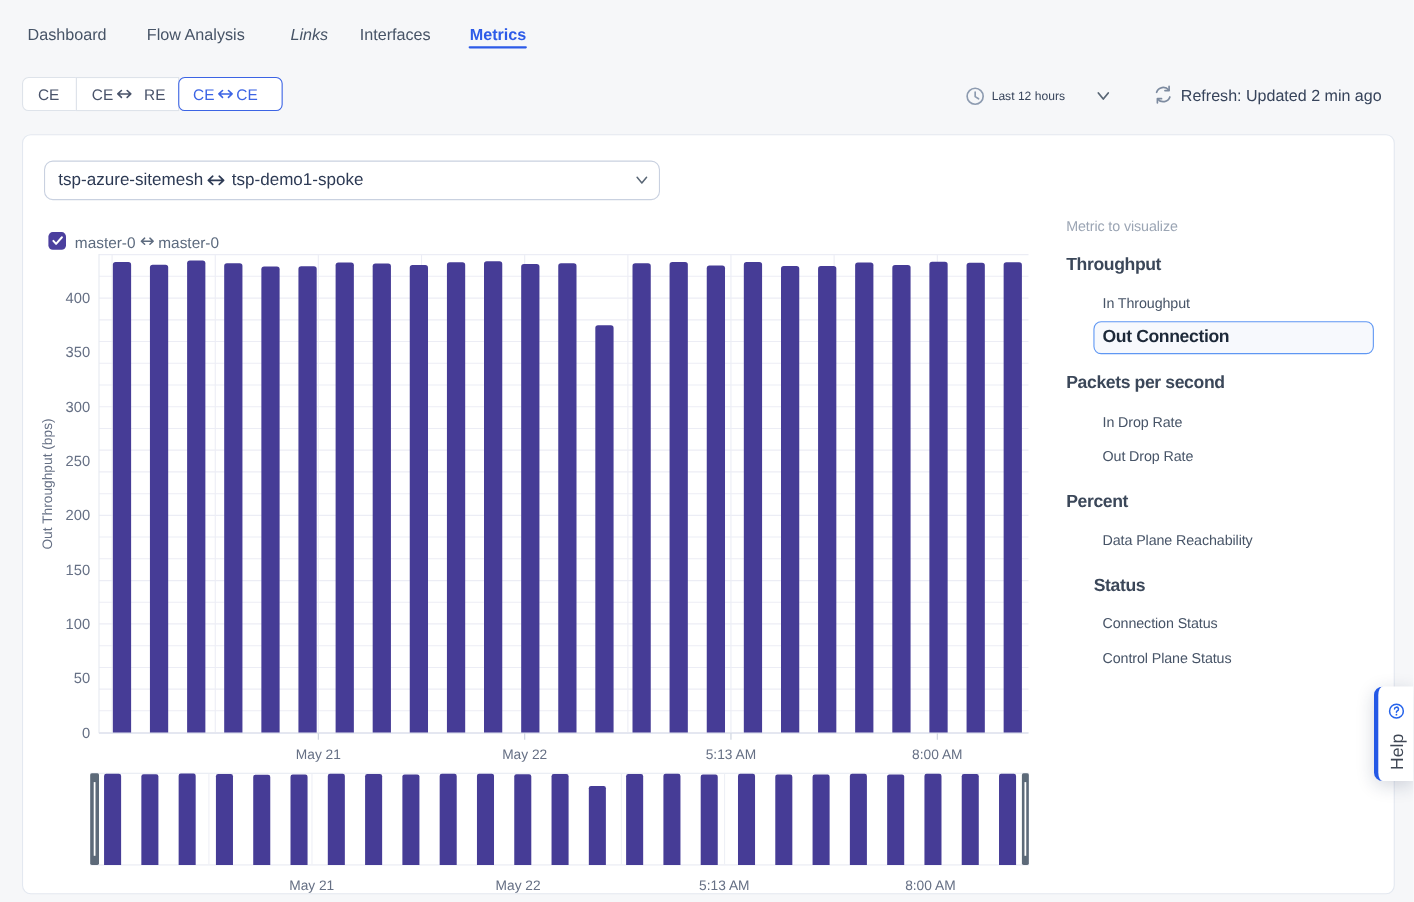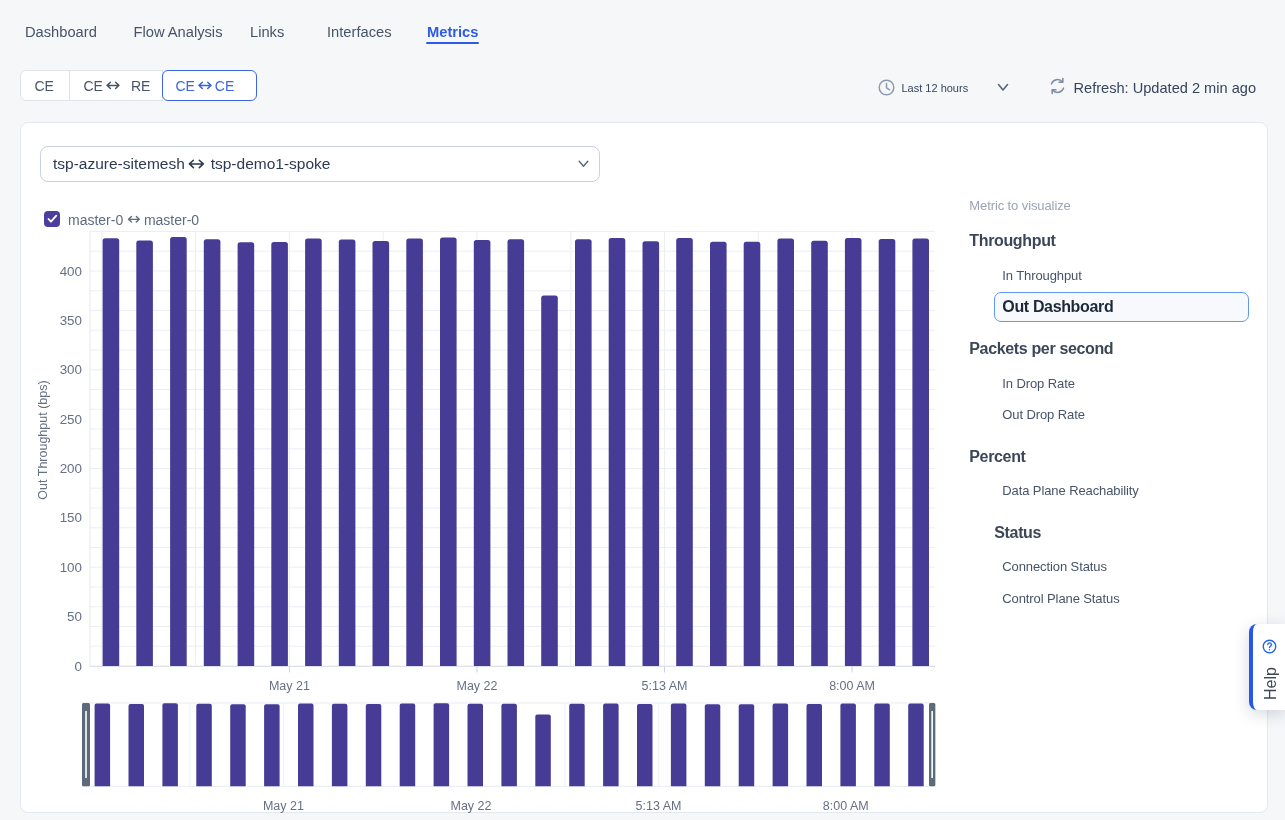--- a/index.html
+++ b/index.html
@@ -9,21 +9,21 @@
   .abs { position:absolute; }
   .navitem { position:absolute; top:24px; font-size:14.7px; line-height:16px; color:#475467; white-space:nowrap; }
   .lbl { position:absolute; font-size:13px; line-height:18px; letter-spacing:-0.1px; color:#475467; white-space:nowrap; }
   .hdr { position:absolute; font-size:16px; line-height:18px; letter-spacing:-0.35px; font-weight:bold; color:#3b4759; white-space:nowrap; }
 </style>
 </head>
 <body>
 
 <div class="navitem" style="left:25px;">Dashboard</div>
 <div class="navitem" style="left:133.5px;">Flow Analysis</div>
-<div class="navitem" style="left:250px;">Links</div>
+<div class="navitem" style="left:264px;font-style:italic;">Links</div>
 <div class="navitem" style="left:327px;">Interfaces</div>
 <div class="navitem" style="left:427px; color:#2d5be8; font-weight:bold;">Metrics
   <div style="position:absolute; left:-1px; right:-1px; top:17.5px; height:2.5px; background:#2d5be8; border-radius:2px;"></div>
 </div>
 
 <div class="abs" style="left:20px; top:70px; width:49.5px; height:30.5px; background:#fff; border:1px solid #dee3ea; border-radius:6px 0 0 6px;"></div>
 <div class="abs" style="left:34.5px; top:78.5px; font-size:14px; line-height:14px; color:#49536a;">CE</div>
 <div class="abs" style="left:68.5px; top:70px; width:94px; height:30.5px; background:#fff; border:1px solid #dee3ea;"></div>
 <div class="abs" style="left:83.5px; top:78.5px; font-size:14px; line-height:14px; color:#49536a;">CE</div>
 <div class="abs" style="left:131px; top:78.5px; font-size:14px; line-height:14px; color:#49536a;">RE</div>
@@ -187,21 +187,21 @@
 <path d="M107.1,85.4 L118.9,85.4 M110.4,82.3 L107.1,85.4 L110.4,88.5 M115.6,82.3 L118.9,85.4 L115.6,88.5" stroke="#49536a" stroke-width="1.45" fill="none" stroke-linecap="round" stroke-linejoin="round"></path>
 <path d="M199.0,85.4 L211.0,85.4 M202.3,82.3 L199.0,85.4 L202.3,88.5 M207.7,82.3 L211.0,85.4 L207.7,88.5" stroke="#3c64e4" stroke-width="1.45" fill="none" stroke-linecap="round" stroke-linejoin="round"></path>
 <path d="M189.4,163.9 L203.3,163.9 M193.4,160.2 L189.4,163.9 L193.4,167.6 M199.3,160.2 L203.3,163.9 L199.3,167.6" stroke="#2d3a54" stroke-width="1.55" fill="none" stroke-linecap="round" stroke-linejoin="round"></path>
 <path d="M128.5,219.3 L139.3,219.3 M131.5,216.5 L128.5,219.3 L131.5,222.1 M136.3,216.5 L139.3,219.3 L136.3,222.1" stroke="#5d6b7f" stroke-width="1.35" fill="none" stroke-linecap="round" stroke-linejoin="round"></path>
 </svg>
 
 <div class="lbl" style="left:969.3px; top:196.5px; color:#9ba5b4;">Metric to visualize</div>
 <div class="hdr" style="left:969.3px; top:231.5px;">Throughput</div>
 <div class="lbl" style="left:1002.3px; top:266.5px;">In Throughput</div>
 <div class="abs" style="left:993.5px; top:291.5px; width:255px; height:30.5px; background:#f7f9fd; border:1.5px solid #5f97f3; border-radius:7px;"></div>
-<div class="hdr" style="left:1002.3px; top:297.5px; color:#1d2939;">Out Dashboard</div>
+<div class="hdr" style="left:1002.3px; top:297.5px; color:#1d2939;">Out Connection</div>
 <div class="hdr" style="left:969.3px; top:339.5px;">Packets per second</div>
 <div class="lbl" style="left:1002.3px; top:374.5px;">In Drop Rate</div>
 <div class="lbl" style="left:1002.3px; top:405.5px;">Out Drop Rate</div>
 <div class="hdr" style="left:969.3px; top:447.5px;">Percent</div>
 <div class="lbl" style="left:1002.3px; top:481.5px;">Data Plane Reachability</div>
 <div class="hdr" style="left:969.3px; top:524px;margin-left:25px;">Status</div>
 <div class="lbl" style="left:1002.3px; top:558px;">Connection Status</div>
 <div class="lbl" style="left:1002.3px; top:589.5px;">Control Plane Status</div>
 
 <div class="abs" style="left:1249px; top:624px; width:36px; height:86px; background:#fff; border-radius:8px 0 0 8px; border-left:4px solid #2458e6; box-shadow:0 4px 16px rgba(21,40,80,0.18);"></div>

